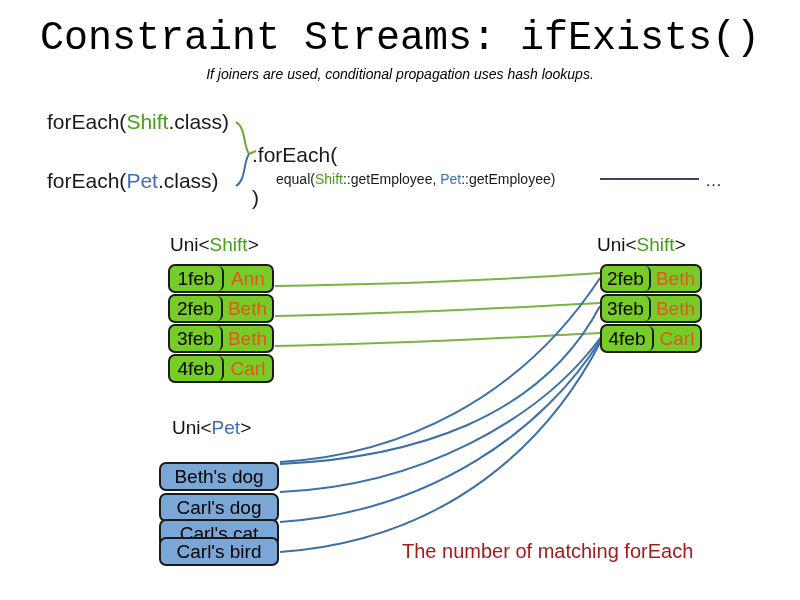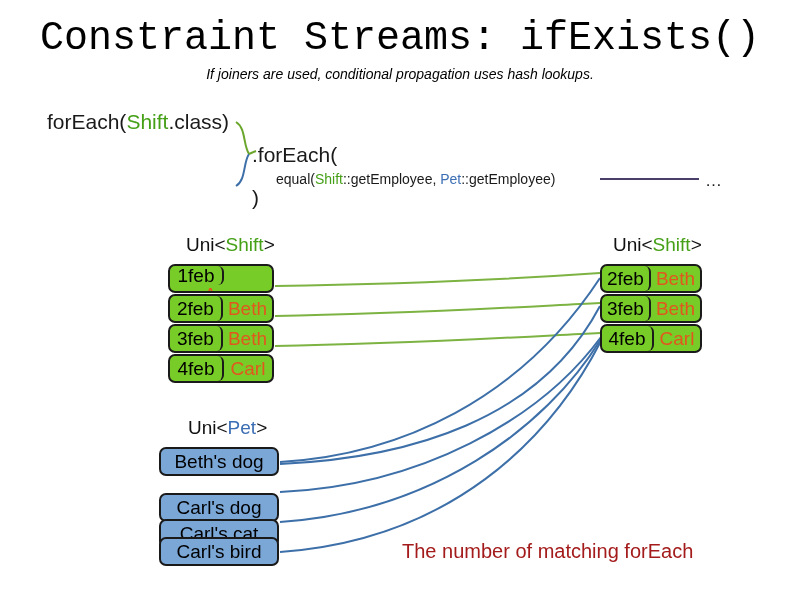--- a/index.html
+++ b/index.html
@@ -64,21 +64,20 @@
     color: #1a1a1a;
     white-space: pre;
   }
 
   
   .stream-label {
     font-size: 19px;
     line-height: 22px;
     white-space: pre;
     color: #111;
-    margin-left: 16px;
   }
   #label-left-shift  { left: 170px; top: 234px; }
   #label-right-shift { left: 597px; top: 234px; }
   #label-pet         { left: 172px; top: 417px; }
 
   
   .row {
     position: absolute;
     height: 29px;
     box-sizing: border-box;
@@ -144,20 +143,21 @@
 </head>
 <body>
 
 <div id="stage">
 
   <div class="abs" id="title">Constraint Streams: ifExists()</div>
   <div class="abs" id="subtitle">If joiners are used, conditional propagation uses hash lookups.</div>
 
   <div class="abs code-line" id="code-shift"><span>forEach(</span><span class="tok-shift">Shift</span><span>.class)</span></div>
 
+  <div class="abs code-line" id="code-pet"><span>forEach(</span><span class="tok-pet">Pet</span><span>.class)</span></div>
 
   <div class="abs code-line" id="code-ifexists">.forEach(</div>
 
   <div class="abs" id="code-equal"><span>equal(</span><span class="tok-shift">Shift</span><span>::getEmployee, </span><span class="tok-pet">Pet</span><span>::getEmployee)</span></div>
 
   <div class="abs code-line" id="code-close">)</div>
 
   <div class="abs" id="tail-ellipsis">…</div>
 
   <div class="abs stream-label" id="label-left-shift"><span>Uni&lt;</span><span class="tok-shift">Shift</span><span>&gt;</span></div>
@@ -181,21 +181,21 @@
     </g>
     <g id="brace" fill="none" stroke-width="2">
       <path d="M236,122 C 246,128 243,145 249,154" stroke="#6aa62b"></path>
       <path d="M236,186 C 246,180 243,163 249,154" stroke="#3d6fa8"></path>
       <path d="M249,154 L 256,151" stroke="#6aa62b"></path>
     </g>
     <line x1="600" y1="179" x2="699" y2="179" stroke="#4a3f6b" stroke-width="2"></line>
   </svg>
 
   <div class="stream" id="left-shift-stream">
-      <div class="row green" style="top: 0px; width: 100%; flex-direction: column;">
+      <div class="row green" style="top: 0px; width: 100%;">
         <div class="cell date" style="width: 54px;">1feb</div>
         <div class="cell name">Ann</div>
       </div>
       <div class="row green" style="top: 30px; width: 100%;">
         <div class="cell date" style="width: 54px;">2feb</div>
         <div class="cell name">Beth</div>
       </div>
       <div class="row green" style="top: 60px; width: 100%;">
         <div class="cell date" style="width: 54px;">3feb</div>
         <div class="cell name">Beth</div>
@@ -215,21 +215,21 @@
         <div class="cell date" style="width: 52px;">3feb</div>
         <div class="cell name">Beth</div>
       </div>
       <div class="row green" style="top: 60px; width: 100%;">
         <div class="cell date" style="width: 52px;">4feb</div>
         <div class="cell name">Carl</div>
       </div>
     </div>
 
   <div class="stream" id="pet-stream">
-      <div class="row blue" style="top: 0px; width: 100%;">
+      <div class="row blue" style="top: 15px; width: 100%;">
         <div class="cell single">Beth's dog</div>
       </div>
       <div class="row blue" style="top: 30px; width: 100%; margin-top: 16px;">
         <div class="cell single">Carl's dog</div>
       </div>
       <div class="row blue" style="top: 72px; width: 100%; align-items: center;">
         <div class="cell single">Carl's cat</div>
       </div>
       <div class="row blue" style="top: 90px; width: 100%;">
         <div class="cell single">Carl's bird</div>

